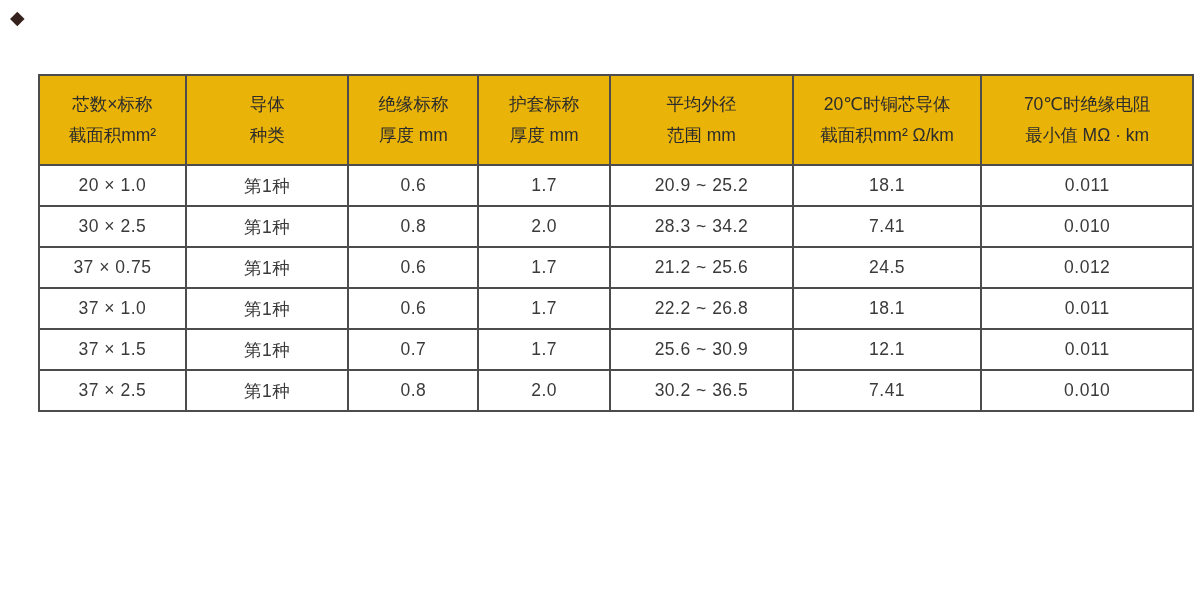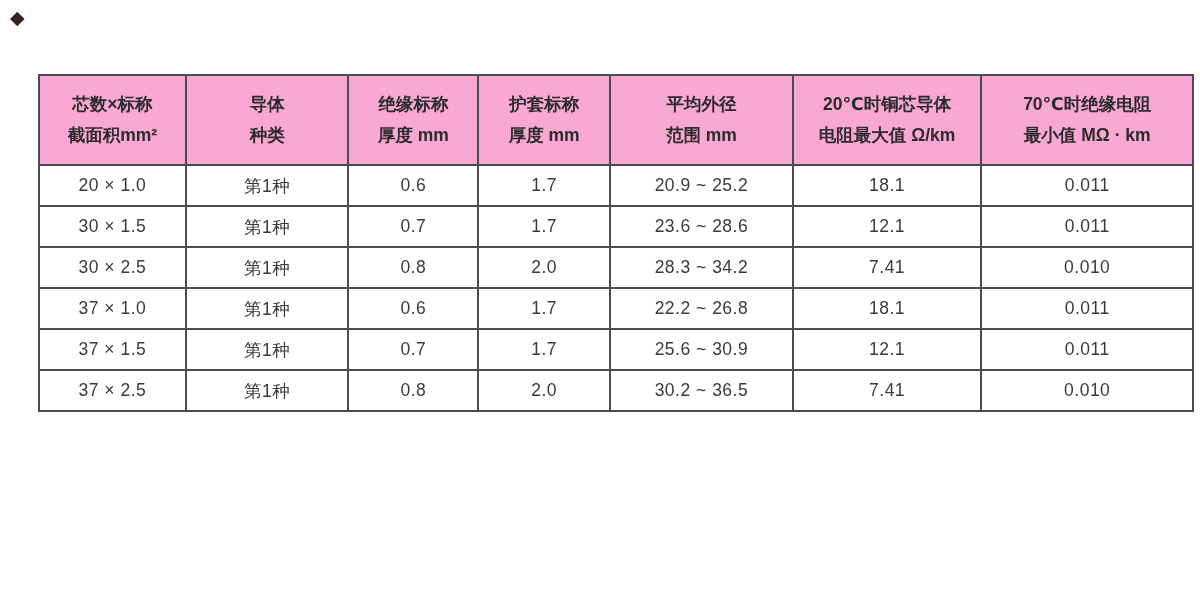--- a/index.html
+++ b/index.html
@@ -39,23 +39,23 @@
     border-collapse: collapse;
     table-layout: fixed;
   }
   table.spec th, table.spec td {
     border: 2px solid #4c4c4c;
     text-align: center;
     vertical-align: middle;
     padding: 0;
   }
   table.spec thead th {
-    background: #f9a8d4;
+    background: #eab308;
     height: 88px;
-    font-weight: bold;
+    font-weight: normal;
     color: #2c2c2c;
     font-size: 17.5px;
   }
   table.spec thead th .hline {
     display: block;
     line-height: 31px;
   }
   table.spec tbody td {
     background: #ffffff;
     height: 39px;
@@ -100,55 +100,55 @@
         <th>
           <span class="hline">护套标称</span>
           <span class="hline">厚度 mm</span>
         </th>
         <th>
           <span class="hline">平均外径</span>
           <span class="hline">范围 mm</span>
         </th>
         <th>
           <span class="hline">20℃时铜芯导体</span>
-          <span class="hline">电阻最大值 Ω/km</span>
+          <span class="hline">截面积mm² Ω/km</span>
         </th>
         <th>
           <span class="hline">70℃时绝缘电阻</span>
           <span class="hline">最小值 MΩ · km</span>
         </th>
       </tr>
     </thead>
     <tbody>
         <tr>
           <td>20 × 1.0</td>
           <td>第1种</td>
           <td>0.6</td>
           <td>1.7</td>
           <td>20.9 ~ 25.2</td>
           <td>18.1</td>
           <td>0.011</td>
         </tr>
         <tr>
-          <td>30 × 1.5</td>
-          <td>第1种</td>
-          <td>0.7</td>
-          <td>1.7</td>
-          <td>23.6 ~ 28.6</td>
-          <td>12.1</td>
-          <td>0.011</td>
-        </tr>
-        <tr>
           <td>30 × 2.5</td>
           <td>第1种</td>
           <td>0.8</td>
           <td>2.0</td>
           <td>28.3 ~ 34.2</td>
           <td>7.41</td>
           <td>0.010</td>
+        </tr>
+        <tr>
+          <td>37 × 0.75</td>
+          <td>第1种</td>
+          <td>0.6</td>
+          <td>1.7</td>
+          <td>21.2 ~ 25.6</td>
+          <td>24.5</td>
+          <td>0.012</td>
         </tr>
         <tr>
           <td>37 × 1.0</td>
           <td>第1种</td>
           <td>0.6</td>
           <td>1.7</td>
           <td>22.2 ~ 26.8</td>
           <td>18.1</td>
           <td>0.011</td>
         </tr>

